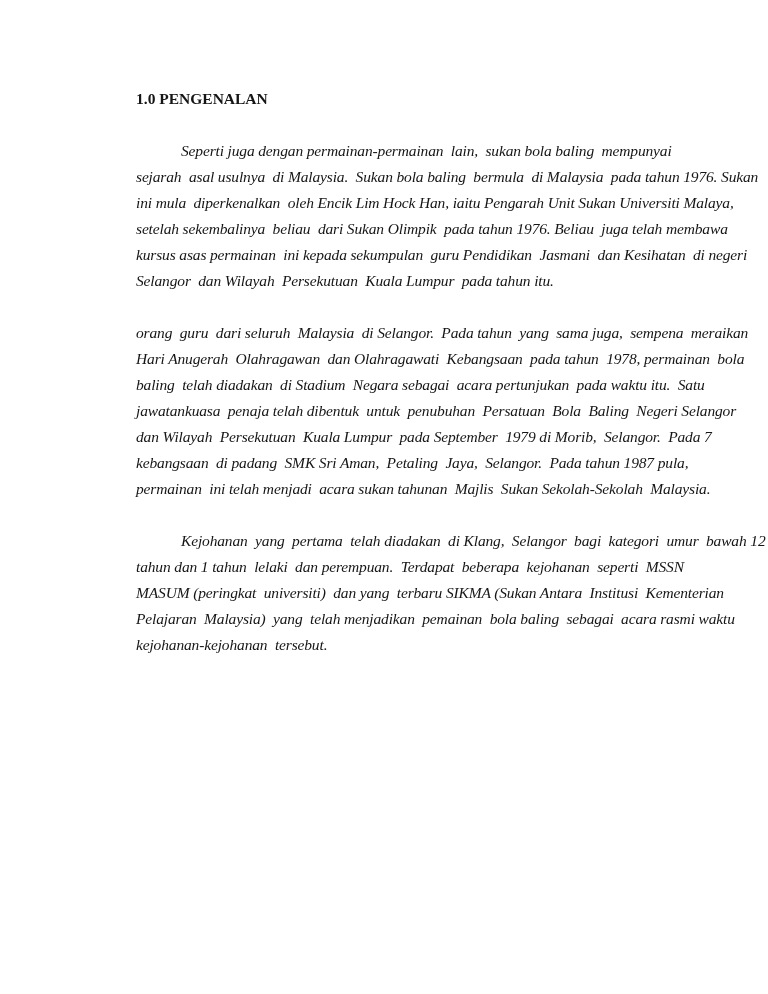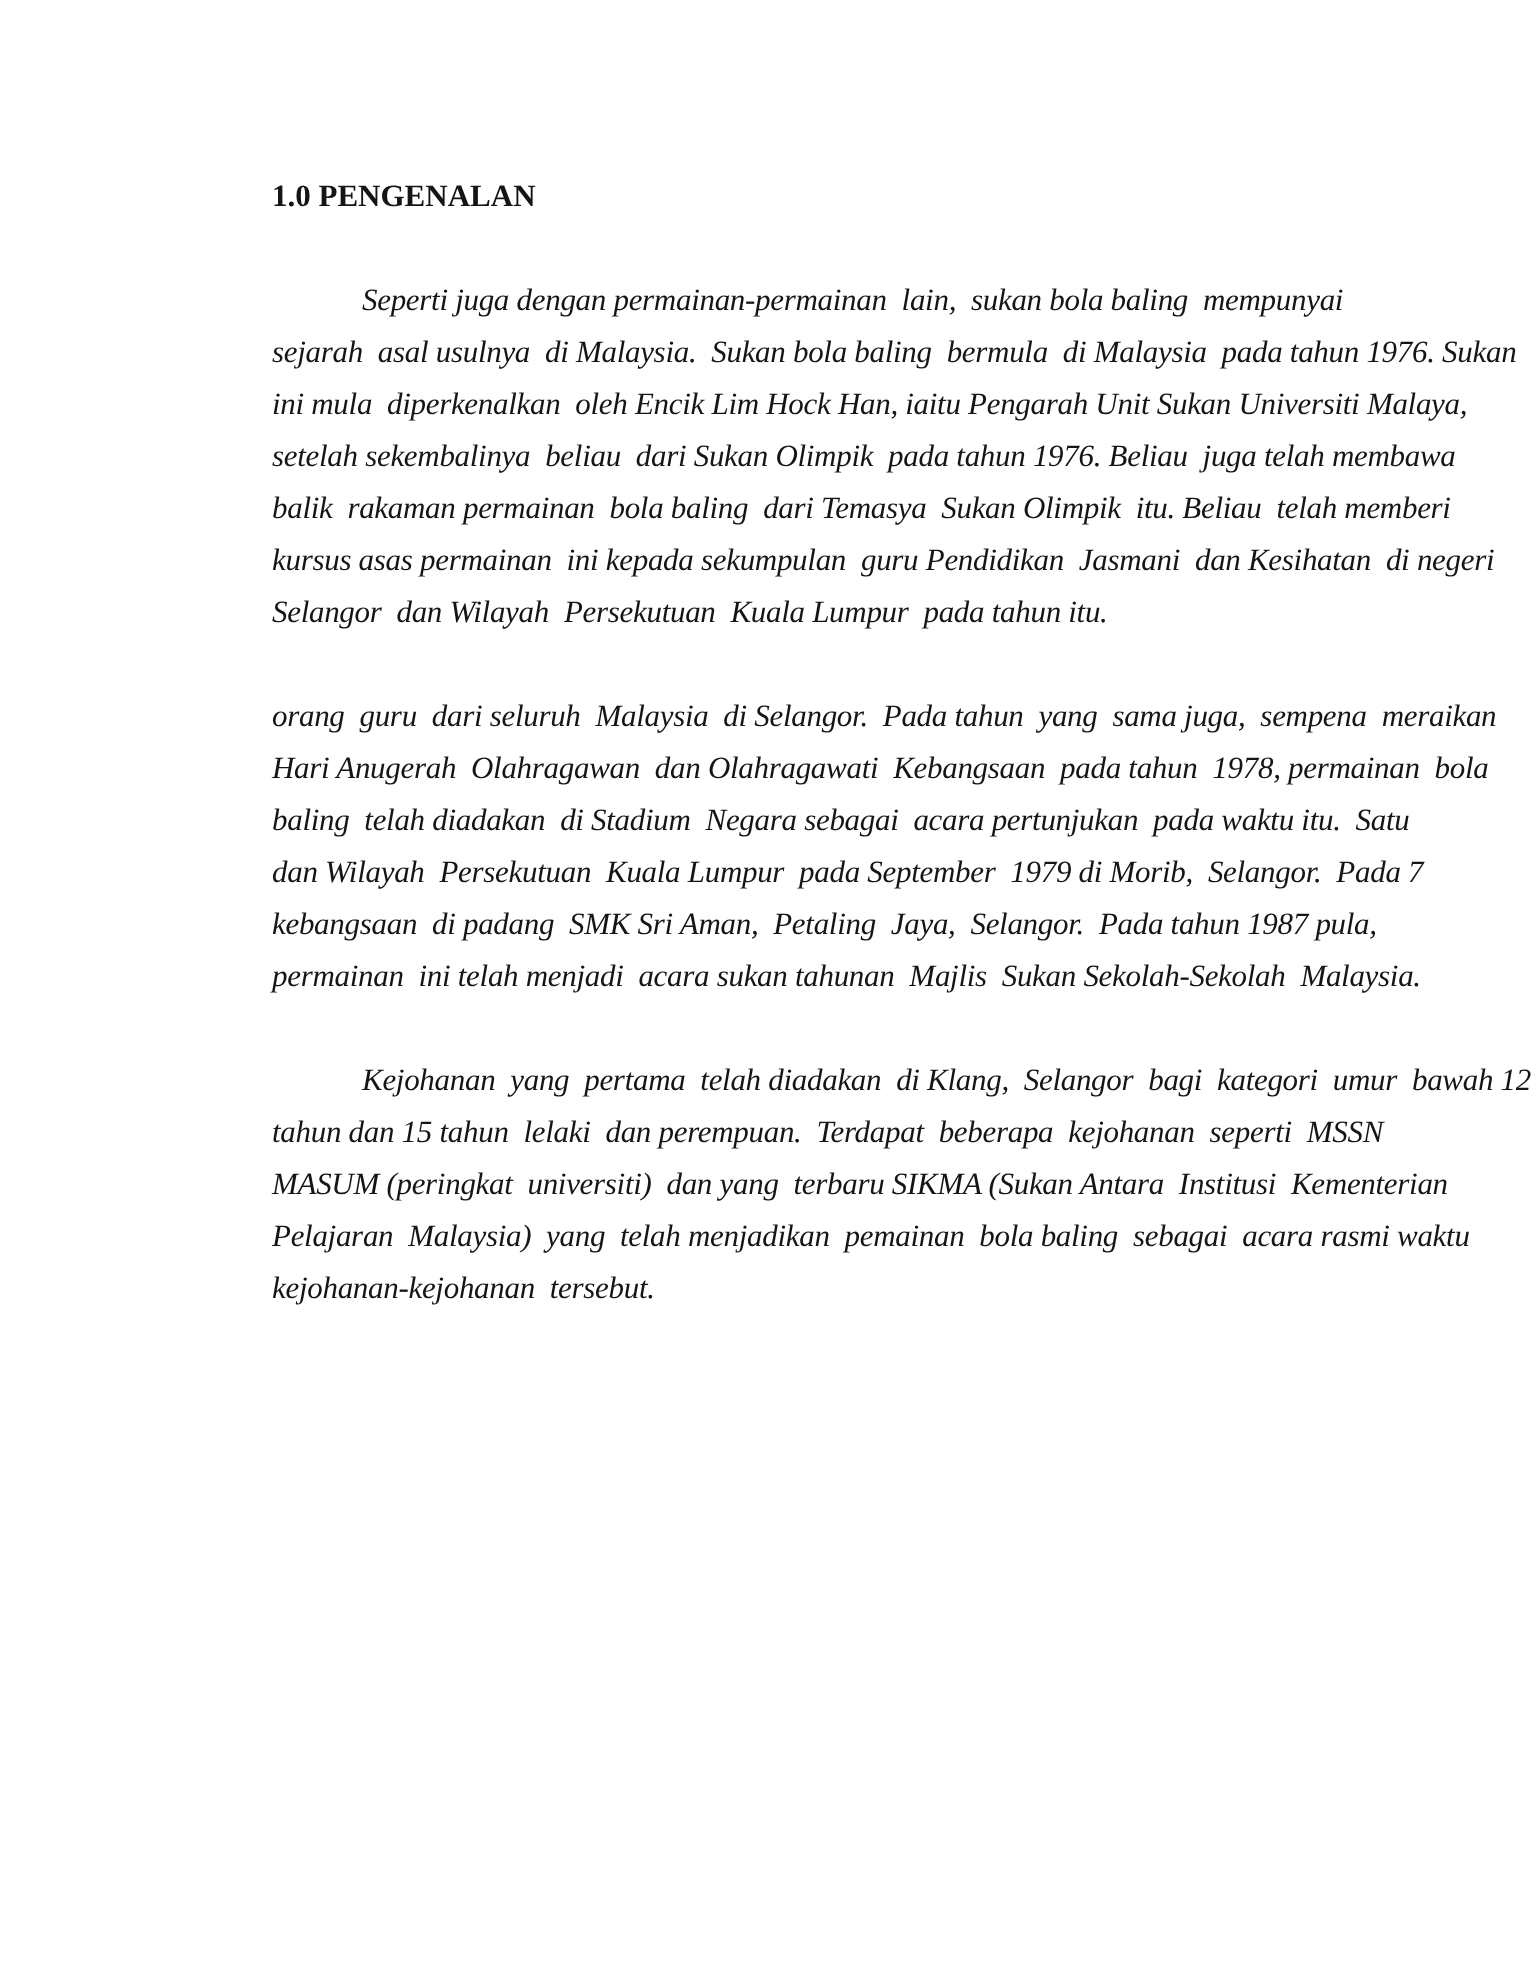--- a/index.html
+++ b/index.html
@@ -46,35 +46,35 @@
 
 <div class="page">
 
   <div class="line heading">1.0 PENGENALAN</div>
 
   <div class="para">
     <div class="line indent">Seperti juga dengan permainan-permainan  lain,  sukan bola baling  mempunyai</div>
     <div class="line">sejarah  asal usulnya  di Malaysia.  Sukan bola baling  bermula  di Malaysia  pada tahun 1976. Sukan</div>
     <div class="line">ini mula  diperkenalkan  oleh Encik Lim Hock Han, iaitu Pengarah Unit Sukan Universiti Malaya,</div>
     <div class="line">setelah sekembalinya  beliau  dari Sukan Olimpik  pada tahun 1976. Beliau  juga telah membawa</div>
-    <div class="line">balik  rakaman permainan  bola baling  dari Temasya  Sukan Olimpik  itu. Beliau  telah memberi</div>
     <div class="line">kursus asas permainan  ini kepada sekumpulan  guru Pendidikan  Jasmani  dan Kesihatan  di negeri</div>
     <div class="line">Selangor  dan Wilayah  Persekutuan  Kuala Lumpur  pada tahun itu.</div>
   </div>
 
   <div class="para">
     <div class="line">orang  guru  dari seluruh  Malaysia  di Selangor.  Pada tahun  yang  sama juga,  sempena  meraikan</div>
     <div class="line">Hari Anugerah  Olahragawan  dan Olahragawati  Kebangsaan  pada tahun  1978, permainan  bola</div>
     <div class="line">baling  telah diadakan  di Stadium  Negara sebagai  acara pertunjukan  pada waktu itu.  Satu</div>
+    <div class="line">jawatankuasa  penaja telah dibentuk  untuk  penubuhan  Persatuan  Bola  Baling  Negeri Selangor</div>
     <div class="line">dan Wilayah  Persekutuan  Kuala Lumpur  pada September  1979 di Morib,  Selangor.  Pada 7</div>
     <div class="line">kebangsaan  di padang  SMK Sri Aman,  Petaling  Jaya,  Selangor.  Pada tahun 1987 pula,</div>
     <div class="line">permainan  ini telah menjadi  acara sukan tahunan  Majlis  Sukan Sekolah-Sekolah  Malaysia.</div>
   </div>
 
   <div class="para">
     <div class="line indent">Kejohanan  yang  pertama  telah diadakan  di Klang,  Selangor  bagi  kategori  umur  bawah 12</div>
-    <div class="line">tahun dan 15 tahun  lelaki  dan perempuan.  Terdapat  beberapa  kejohanan  seperti  MSSN</div>
+    <div class="line">tahun dan 1 tahun  lelaki  dan perempuan.  Terdapat  beberapa  kejohanan  seperti  MSSN</div>
     <div class="line">MASUM (peringkat  universiti)  dan yang  terbaru SIKMA (Sukan Antara  Institusi  Kementerian</div>
     <div class="line">Pelajaran  Malaysia)  yang  telah menjadikan  pemainan  bola baling  sebagai  acara rasmi waktu</div>
     <div class="line">kejohanan-kejohanan  tersebut.</div>
   </div>
 
 </div>
 
 </body></html>

